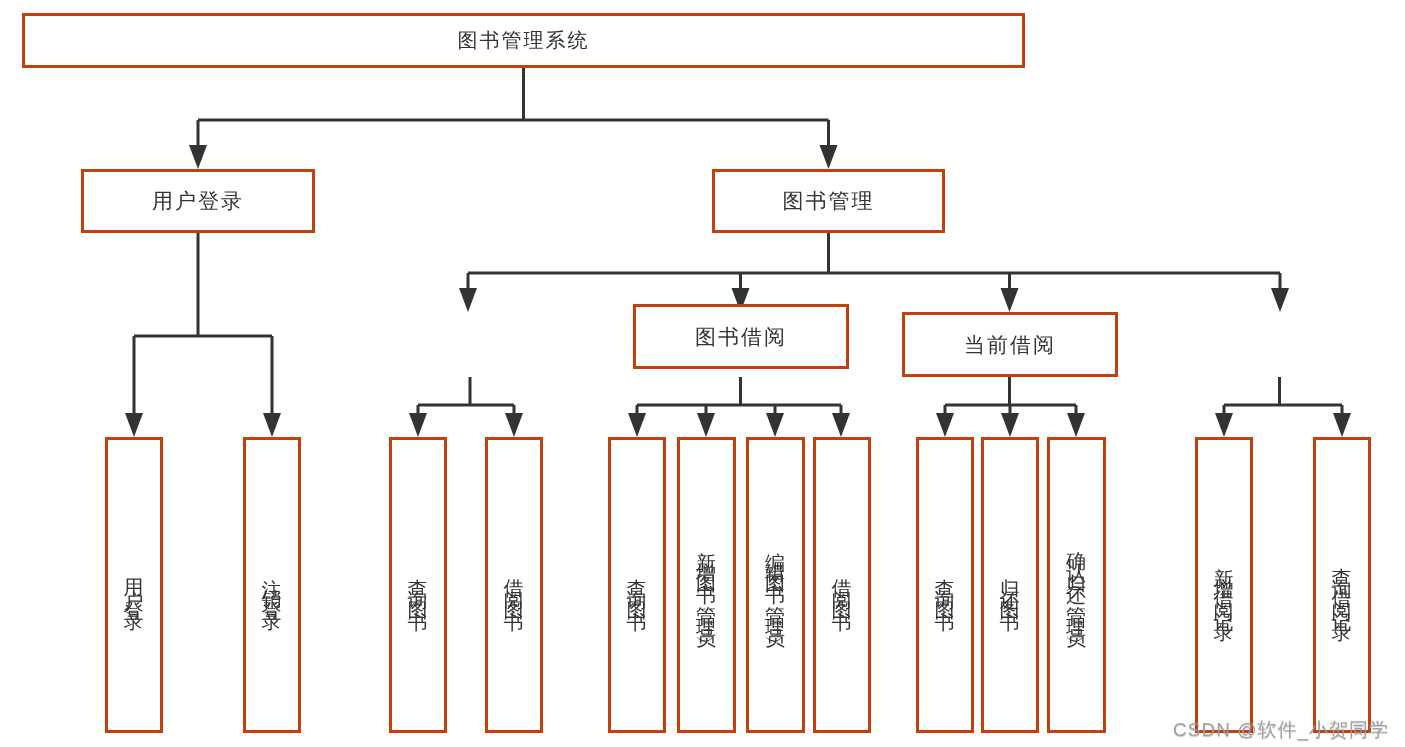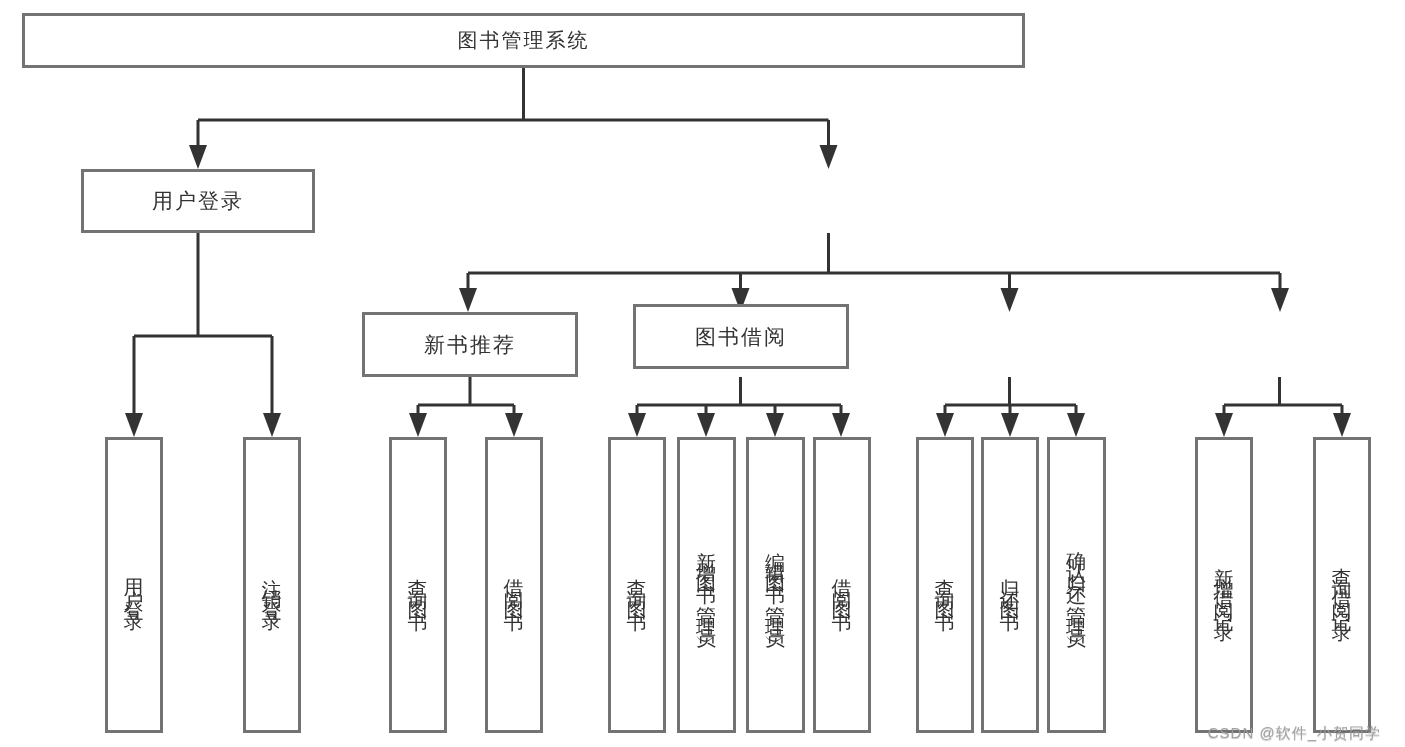--- a/index.html
+++ b/index.html
@@ -9,21 +9,21 @@
     background:#ffffff;
     font-family:"Liberation Sans","DejaVu Sans",sans-serif;
     color:#333333;
     overflow:hidden;
   }
   .wires{position:absolute;left:0;top:0;z-index:1;}
   .node{
     position:absolute;
     box-sizing:border-box;
     background:#ffffff;
-    border:3px solid #737373;
+    border:3px solid #c2410c;
     display:flex;
     align-items:center;
     justify-content:center;
     z-index:2;
   }
   .node.h span{
     font-size:21px;
     letter-spacing:2px;
     color:#333333;
     white-space:nowrap;
@@ -32,24 +32,24 @@
   .node.v span{
     writing-mode:vertical-rl;
     text-orientation:mixed;
     font-size:20px;
     letter-spacing:11px;
     color:#333333;
     line-height:1;
   }
   .watermark{
     position:absolute;
-    right:24px;
+    right:16px;
     bottom:4px;
     z-index:5;
-    font-size:15px;
+    font-size:19px;
     letter-spacing:1px;
     color:rgba(158,158,158,0.95);
     text-shadow:0 1px 1px rgba(90,90,90,0.35);
     white-space:nowrap;
   }
 </style>
 </head>
 <body>
 
 <div class="stage">
@@ -101,26 +101,29 @@
     </g>
   </svg>
 
   <div class="node h root" style="left:22px;top:13px;width:1003px;height:55px">
     <span>图书管理系统</span>
   </div>
 
   <div class="node h" style="left:81px;top:169px;width:234px;height:64px">
     <span>用户登录</span>
   </div>
+  <div class="node h" style="left:712px;top:169px;width:233px;height:64px">
+    <span>图书管理</span>
+  </div>
 
-  <div class="node h" style="left:362px;top:312px;width:216px;height:65px">
-    <span>新书推荐</span>
-  </div>
   <div class="node h" style="left:633px;top:304px;width:216px;height:65px">
     <span>图书借阅</span>
+  </div>
+  <div class="node h" style="left:902px;top:312px;width:216px;height:65px">
+    <span>当前借阅</span>
   </div>
 
   <div class="node v" style="left:105px;top:437px;width:58px;height:296px">
     <span>用户登录</span>
   </div>
   <div class="node v" style="left:243px;top:437px;width:58px;height:296px">
     <span>注销登录</span>
   </div>
 
   <div class="node v" style="left:389px;top:437px;width:58px;height:296px">

